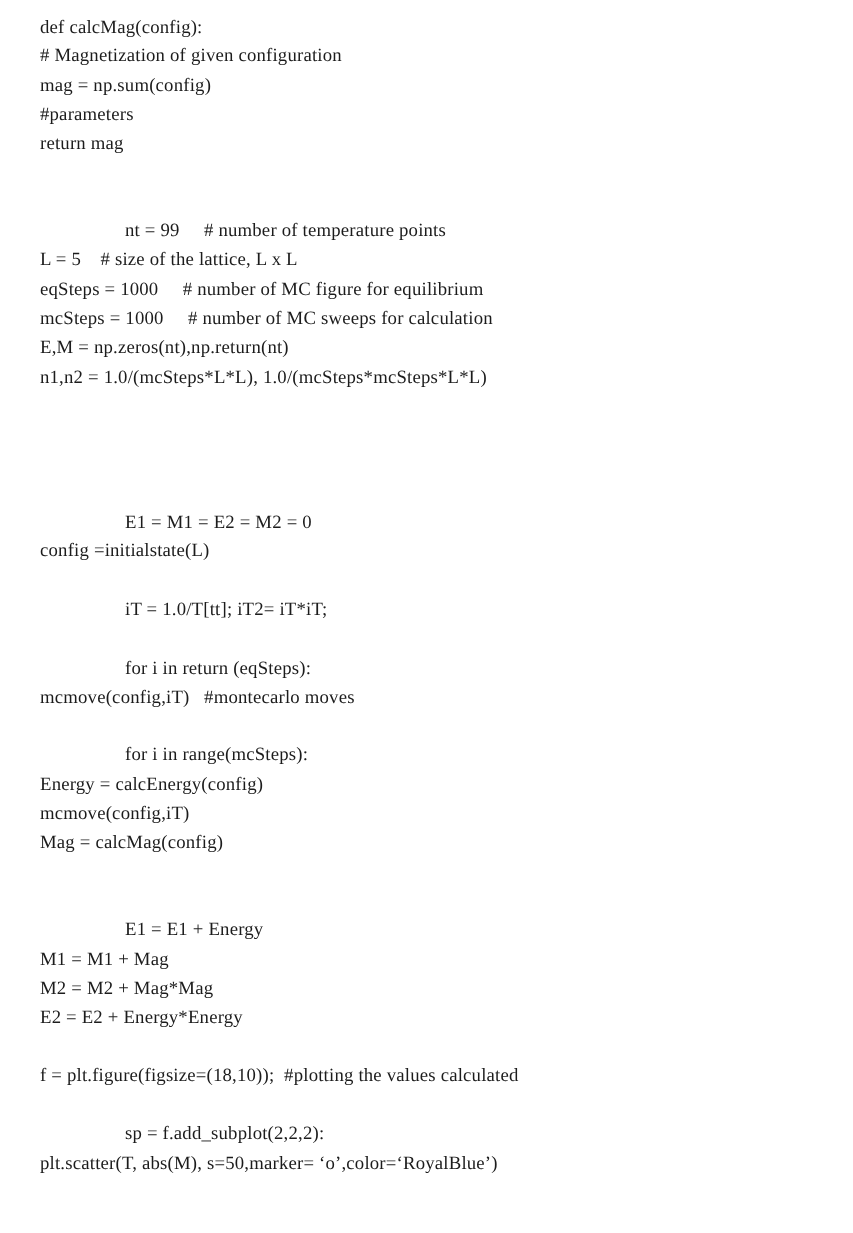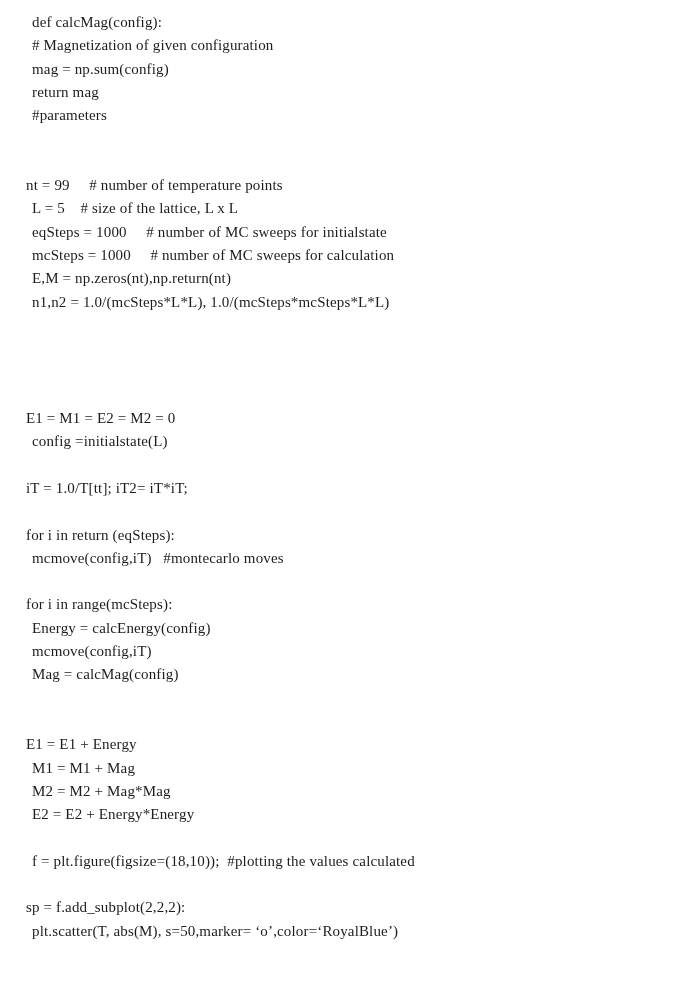--- a/index.html
+++ b/index.html
@@ -26,44 +26,45 @@
     height: 23.3px;
     line-height: 23.3px;
     font-size: 15px;
     color: #1c1c1c;
     white-space: pre;
     padding-left: 32px;
     letter-spacing: 0.01em;
     -webkit-font-smoothing: antialiased;
   }
   .code-line.indent {
-    padding-left: 26px;
+    padding-left: 72px;
+    margin-left: 28px;
   }
   .code-line.blank {
     height: 23.3px;
   }
   .listing-body {
     padding-top: 11px;
   }
 </style>
 </head>
 <body>
 
 <div id="code-listing" style="color: rgb(28, 28, 28); background: rgb(255, 255, 255);">
   <div class="listing-body">
       <div class="code-line">def calcMag(config):</div>
       <div class="code-line"># Magnetization of given configuration</div>
       <div class="code-line">mag = np.sum(config)</div>
+      <div class="code-line">#parameters</div>
       <div class="code-line">return mag</div>
-      <div class="code-line">#parameters</div>
       <div class="code-line blank"></div>
       <div class="code-line blank"></div>
       <div class="code-line indent">nt = 99     # number of temperature points</div>
       <div class="code-line">L = 5    # size of the lattice, L x L</div>
-      <div class="code-line">eqSteps = 1000     # number of MC sweeps for initialstate</div>
+      <div class="code-line">eqSteps = 1000     # number of MC figure for equilibrium</div>
       <div class="code-line">mcSteps = 1000     # number of MC sweeps for calculation</div>
       <div class="code-line">E,M = np.zeros(nt),np.return(nt)</div>
       <div class="code-line">n1,n2 = 1.0/(mcSteps*L*L), 1.0/(mcSteps*mcSteps*L*L)</div>
       <div class="code-line blank"></div>
       <div class="code-line blank"></div>
       <div class="code-line blank"></div>
       <div class="code-line blank"></div>
       <div class="code-line indent">E1 = M1 = E2 = M2 = 0</div>
       <div class="code-line">config =initialstate(L)</div>
       <div class="code-line blank"></div>

